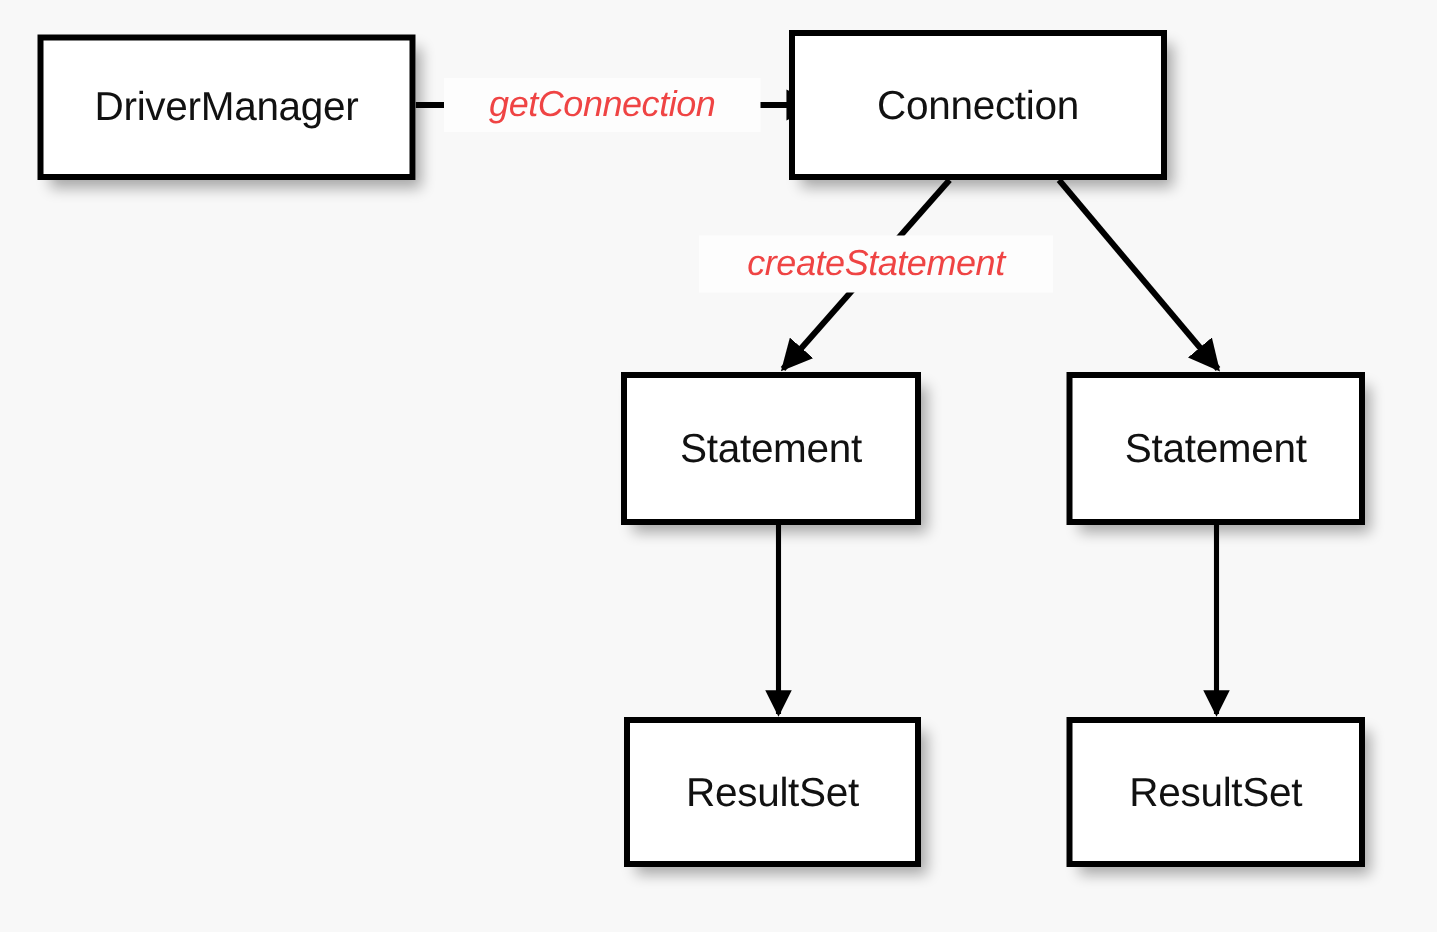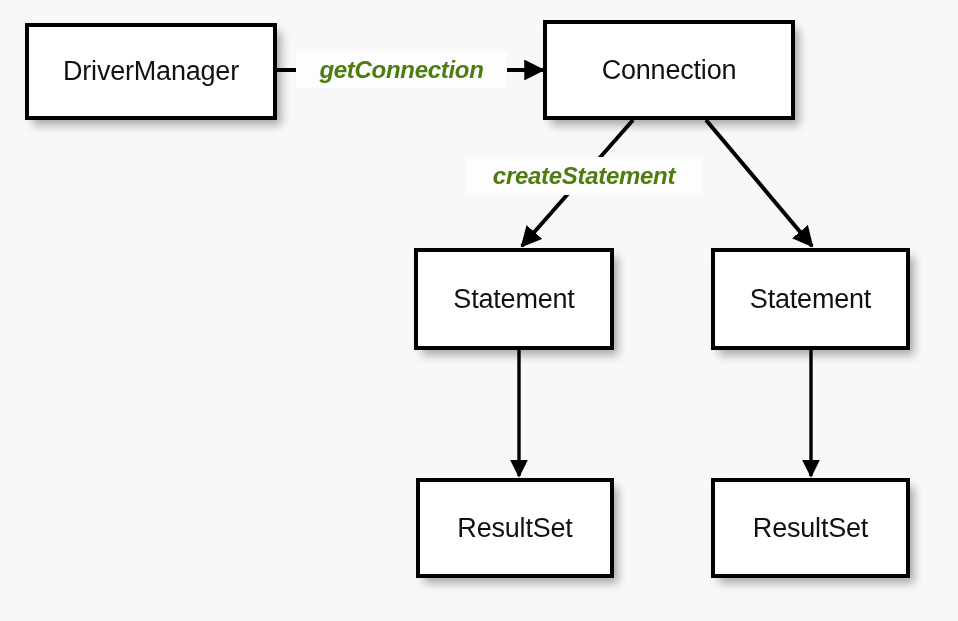--- a/index.html
+++ b/index.html
@@ -56,23 +56,23 @@
     background: #fdfdfd;
     display: flex;
     align-items: center;
     justify-content: center;
     padding: 2px 8px;
     box-sizing: border-box;
   }
   .edge-label span {
     font-family: "Liberation Sans", sans-serif;
     font-style: italic;
-    font-weight: 700;
+    font-weight: 400;
     font-size: 24px;
-    color: #4d7c0f;
+    color: #ef4444;
     letter-spacing: -0.3px;
     white-space: nowrap;
     line-height: 1;
   }
 </style>
 </head>
 <body>
 
 <div id="canvas">
 
@@ -91,21 +91,21 @@
 
     <line x1="519" y1="350" x2="519" y2="476" stroke="#000000" stroke-width="3.4" marker-end="url(#arrow)"></line>
 
     <line x1="811" y1="350" x2="811" y2="476" stroke="#000000" stroke-width="3.4" marker-end="url(#arrow)"></line>
   </svg>
 
   <div class="node" style="left:25px; top:23px; width:252px; height:97px;">
     <span class="node-label">DriverManager</span>
   </div>
 
-  <div class="node" style="left:543px; top:20px; width:252px; height:100px;">
+  <div class="node" style="left:526px; top:20px; width:252px; height:100px;">
     <span class="node-label">Connection</span>
   </div>
 
   <div class="node" style="left:414px; top:248px; width:200px; height:102px;">
     <span class="node-label">Statement</span>
   </div>
 
   <div class="node" style="left:711px; top:248px; width:199px; height:102px;">
     <span class="node-label">Statement</span>
   </div>

